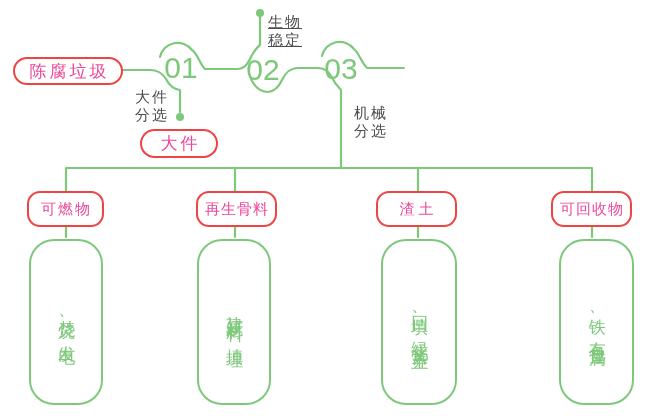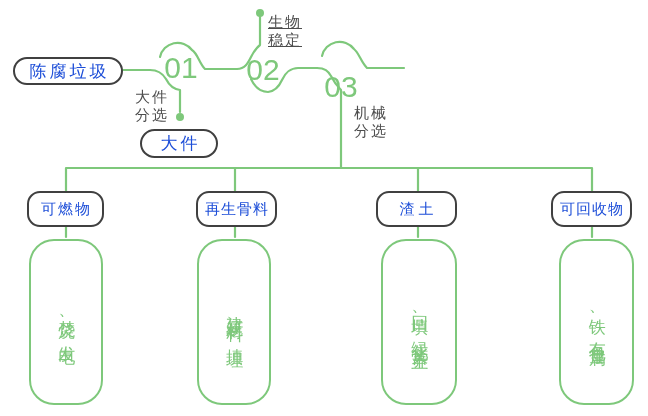--- a/index.html
+++ b/index.html
@@ -4,37 +4,37 @@
 <style>
   html,body{margin:0;padding:0;background:#fff;}
   .canvas{
     position:relative;width:648px;height:416px;background:#ffffff;
     font-family:"Liberation Sans",sans-serif;overflow:hidden;
   }
   .canvas *{box-sizing:border-box;}
   svg.wires{position:absolute;left:0;top:0;width:648px;height:416px;}
   .pill{
     position:absolute;display:flex;align-items:center;justify-content:center;
-    border:2px solid #404040;border-radius:20px;color:#1d4ed8;background:#fff;
+    border:2px solid #ef4444;border-radius:20px;color:#ec4899;background:#fff;
     white-space:nowrap;
   }
   .pill-root{left:13px;top:57px;width:110px;height:28px;font-size:17px;letter-spacing:3px;text-indent:3px;}
   .pill-dajian{left:140px;top:129px;width:78px;height:29px;font-size:17px;letter-spacing:3px;text-indent:3px;}
   .pill-cat{top:191px;height:36px;font-size:15px;border-radius:13px;}
   .pill-cat1{left:27px;width:77px;letter-spacing:2px;text-indent:2px;}
   .pill-cat2{left:196px;width:81px;letter-spacing:1px;text-indent:1px;}
   .pill-cat3{left:376px;width:81px;letter-spacing:4px;text-indent:4px;}
   .pill-cat4{left:551px;width:81px;letter-spacing:1px;text-indent:1px;}
   .stepnum{
     position:absolute;color:#7ec87b;font-size:30px;line-height:28px;
     font-weight:400;text-align:center;
   }
   .num01{left:161px;top:54px;width:40px;}
   .num02{left:243px;top:56px;width:40px;}
-  .num03{left:322px;top:73px;width:38px;text-align:center;}
+  .num03{left:322px;top:55px;width:38px;text-align:center;}
   .plabel{
     position:absolute;color:#4d4d4d;font-size:15px;line-height:18px;
     letter-spacing:2px;white-space:nowrap;
   }
   .lbl-dajian{left:135px;top:88px;}
   .lbl-bio{left:268px;top:13px;text-decoration:underline;}
   .lbl-mech{left:354px;top:104px;}
   .obox{
     position:absolute;top:239px;height:166px;border:2px solid #7ec87b;
     border-radius:25px;background:#fff;display:flex;align-items:center;justify-content:center;

